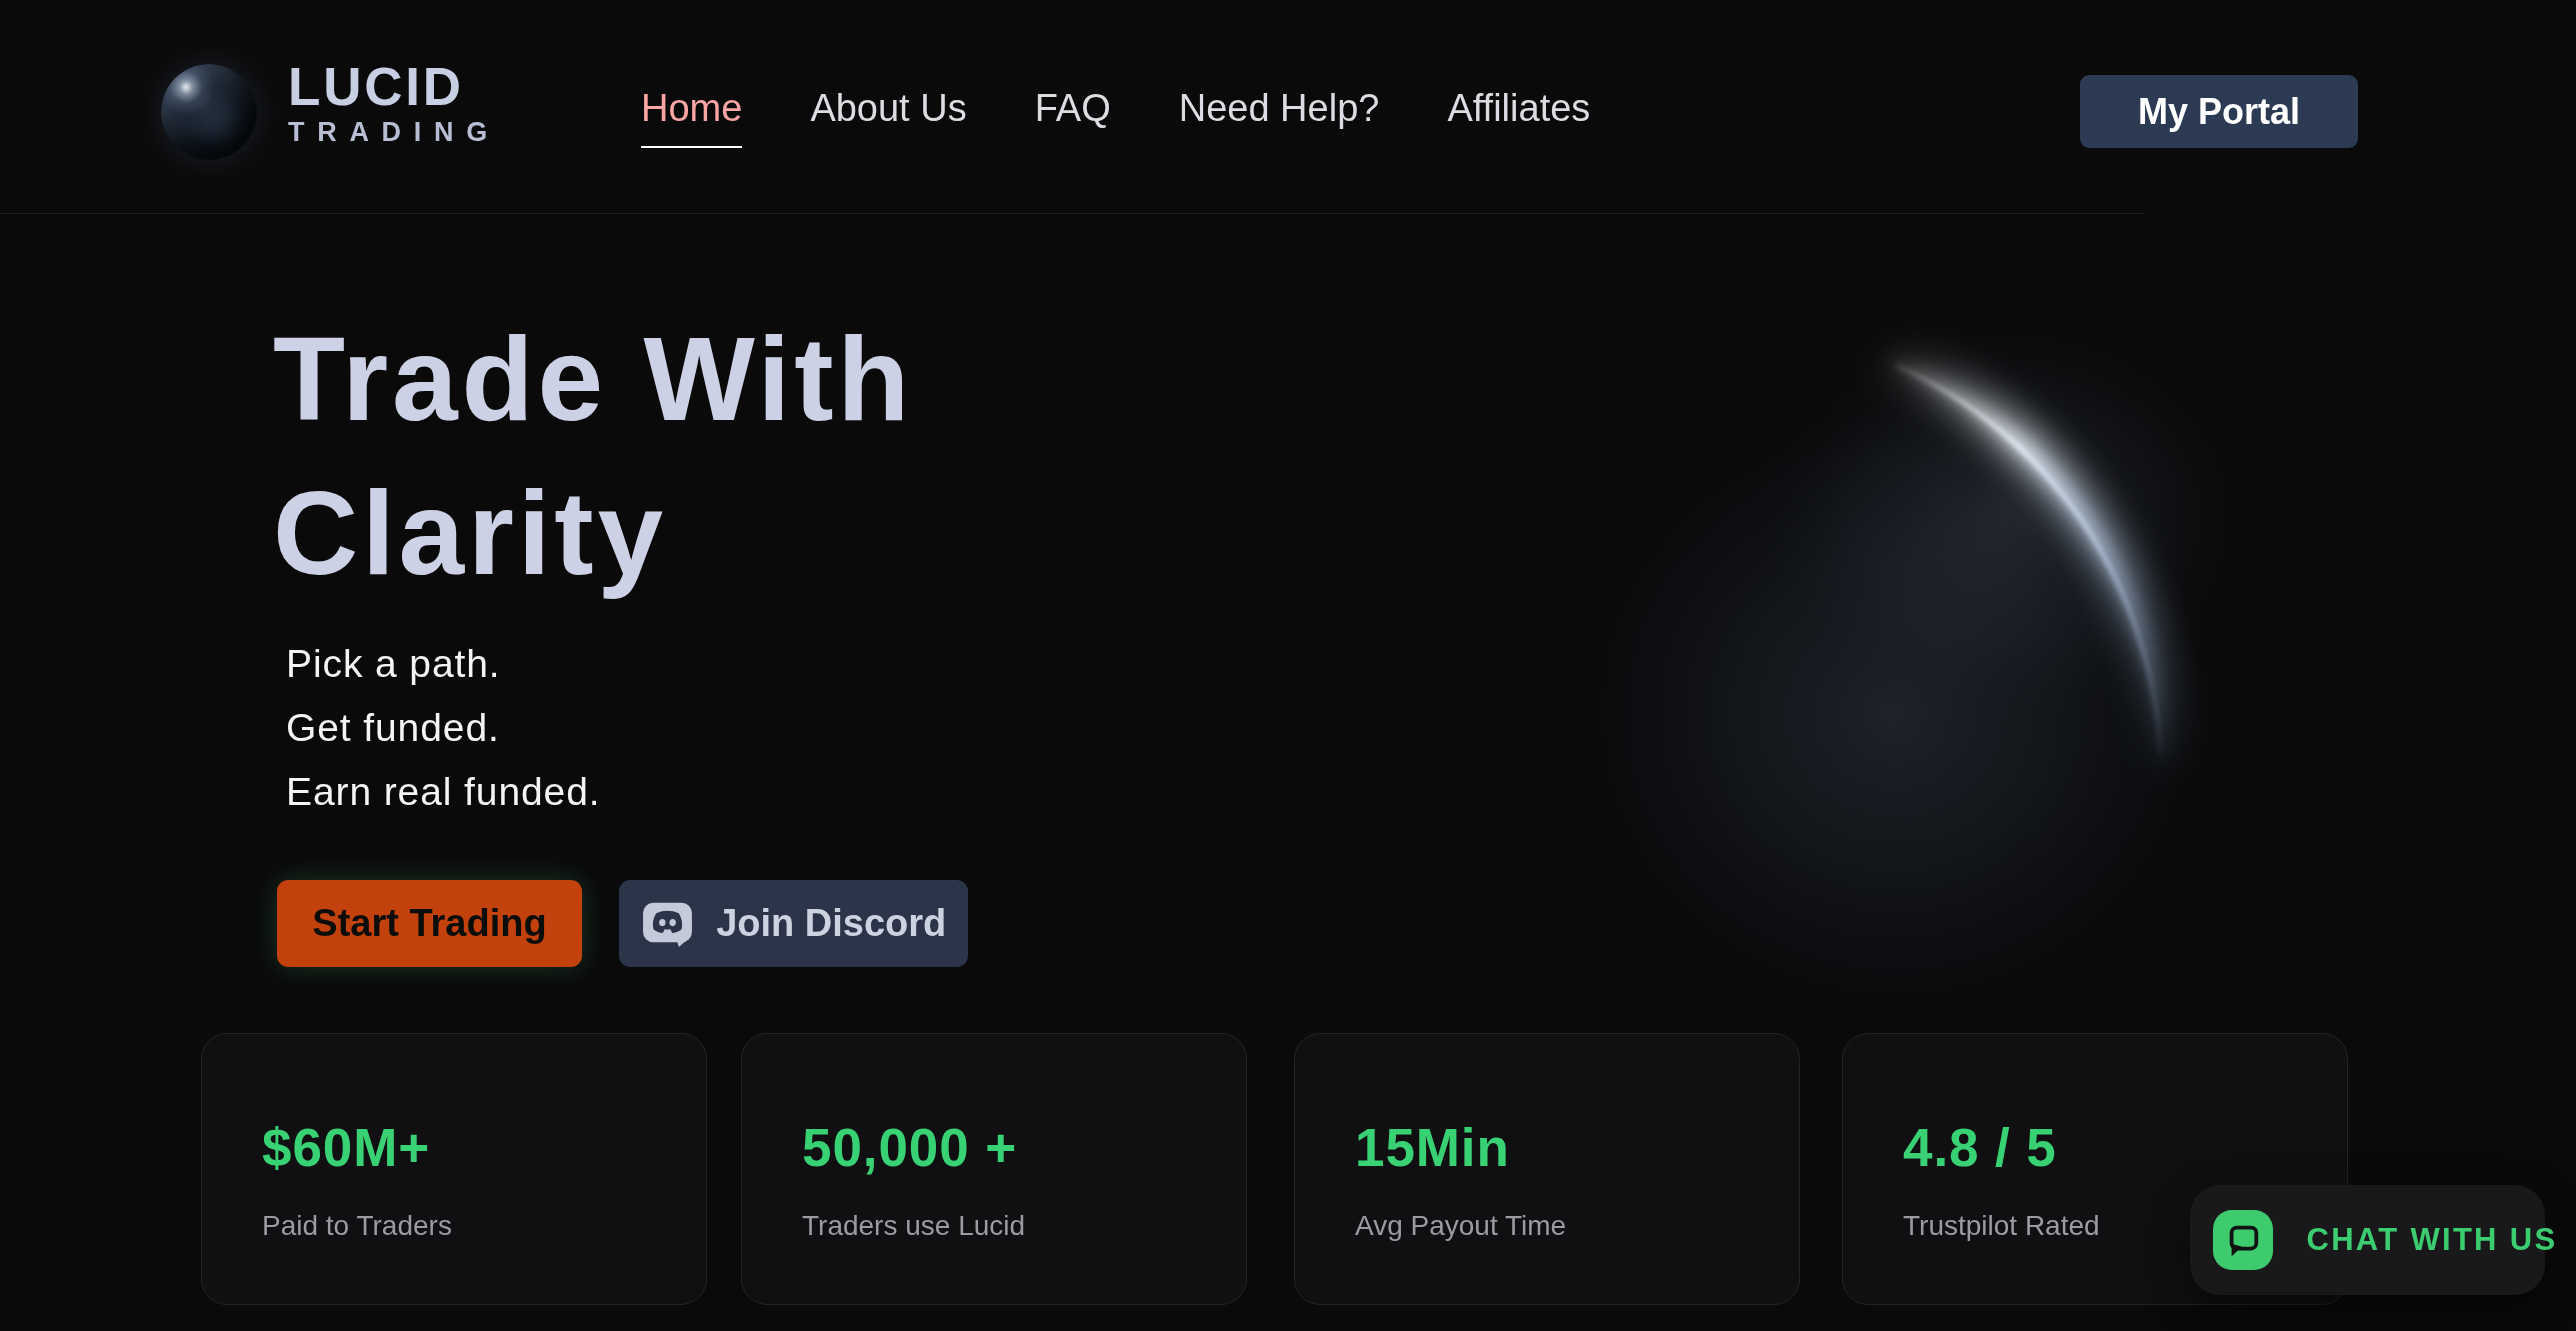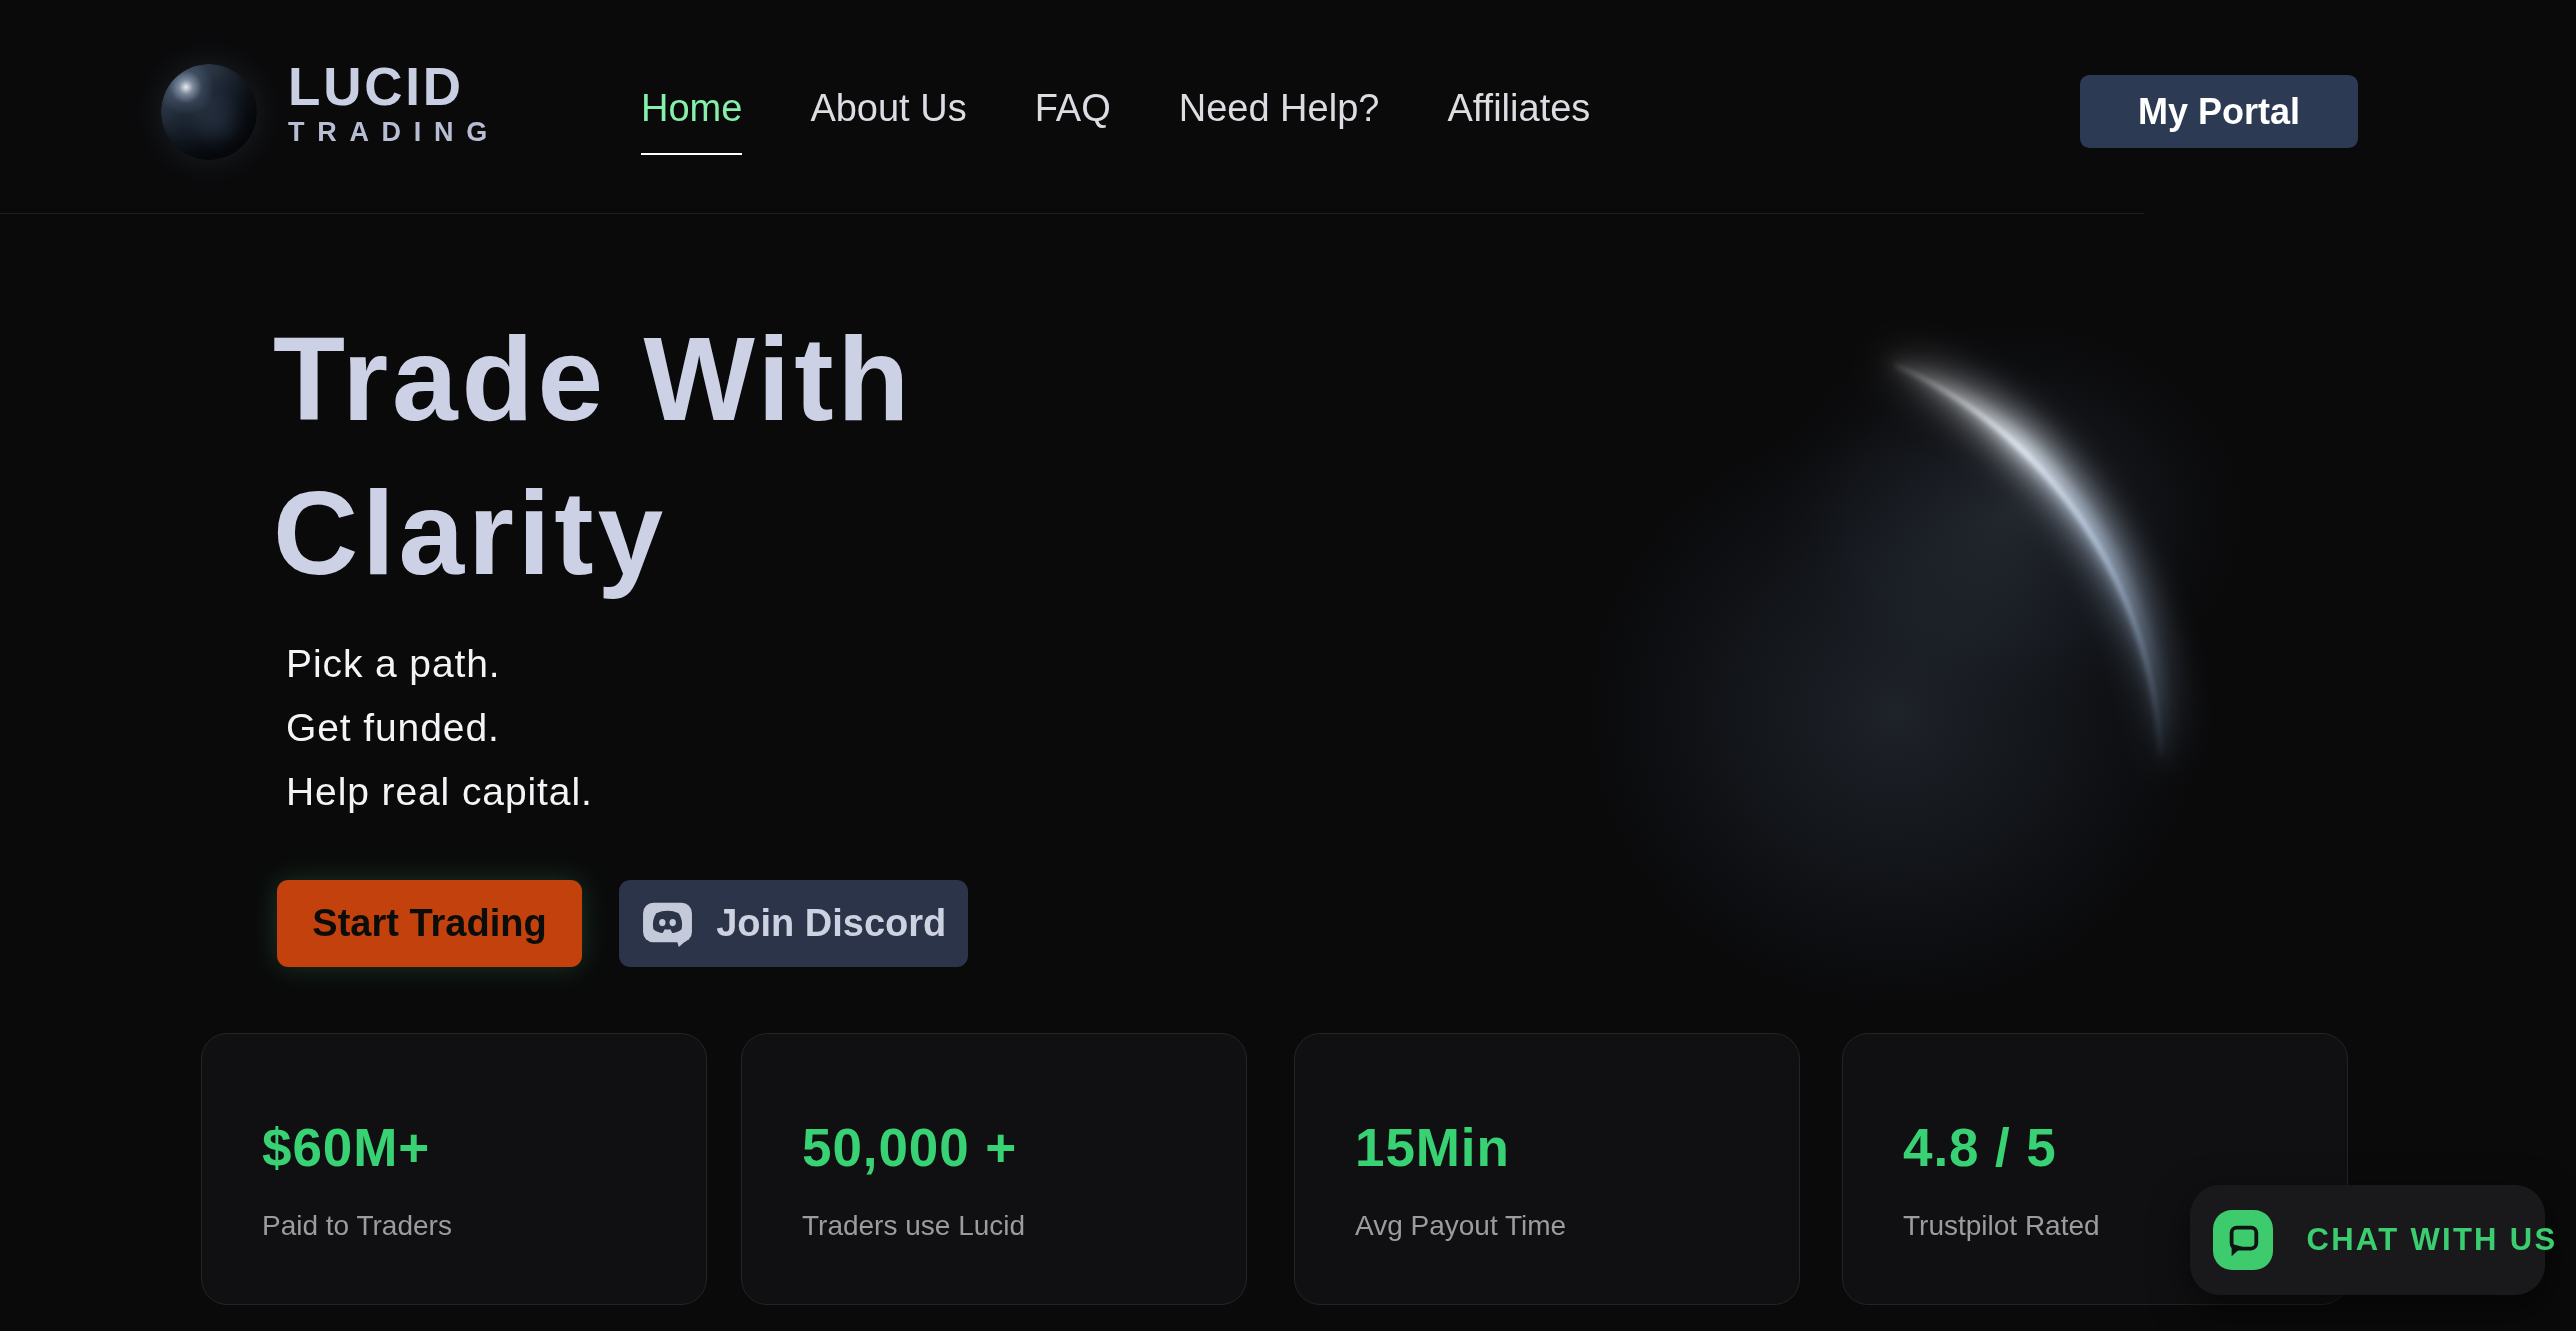--- a/index.html
+++ b/index.html
@@ -18,21 +18,21 @@
       radial-gradient(circle at 45% 42%, #26303f 0%, #1b2430 35%, #121a24 60%, #0b1018 85%);
     box-shadow: inset -13px -15px 26px rgba(0,0,0,0.85),
                 inset 7.5px 9.4px 20.6px rgba(150,180,220,0.28),
                 0 0 36px rgba(170,195,235,0.12);}
   .logo-text{ margin-left:132px; }
   .logo-line1{ font-size:53px; font-weight:bold; color:#c9cfe2; letter-spacing:2.8px; line-height:53px; }
   .logo-line2{ font-size:27px; font-weight:bold; color:#b7bdd2; letter-spacing:12.7px; line-height:34px; margin-top:1.9px;}
 
   .nav{ position:absolute; left:641px; top:88px; display:flex; align-items:flex-start; gap:68px; }
   .nav a{ font-size:38px; line-height:41px; color:#dcdce2; text-decoration:none; white-space:nowrap; }
-  .nav a.active{ color:#86efac; border-bottom:2.8px solid #ffffff; padding-bottom:24px; }
+  .nav a.active{ color:#fca5a5; border-bottom:2.8px solid #ffffff; padding-bottom:17px; }
 
   .hbtn{ position:absolute; top:75px; height:73px; border:none; border-radius:9.4px;
          background:#2c3a54; color:#ffffff; font-family:inherit; font-weight:bold; font-size:36px;
          cursor:pointer; }
   .hbtn.get-started{ left:1694px; width:310px; }
   .hbtn.my-portal{ left:2080px; width:278px; }
 
   
   .hero-glow{ position:absolute; left:1454px; top:225px; width:1126px; height:1032px; z-index:0; pointer-events:none;}
   .hero-title{ position:absolute; left:273px; top:302px; font-size:118px; font-weight:bold;
@@ -126,21 +126,21 @@
   </div>
 
   <h1 class="hero-title">
     <span>Trade With</span><br>
     <span>Clarity</span>
   </h1>
 
   <div class="hero-tagline">
     <div>Pick a path.</div>
     <div>Get funded.</div>
-    <div>Help real capital.</div>
+    <div>Earn real funded.</div>
   </div>
 
   <div class="cta-row">
     <button class="btn-primary">Start Trading</button>
     <button class="btn-secondary">
       <svg width="53" height="47" viewBox="0 0 56 50">
         <rect x="2" y="3" width="52" height="42" rx="11" fill="#c5cada"></rect>
         <path d="M 38 43 L 48 43 L 40 50 Z" fill="#c5cada"></path>
         <path d="M 16 14 Q 28 9 40 14 Q 45 22 43 31 Q 38 35 33 35 L 31 31 Q 28 32 25 31 L 23 35 Q 18 35 13 31 Q 11 22 16 14 Z" fill="#2b3448"></path>
         <ellipse cx="22.5" cy="24" rx="3.4" ry="3.8" fill="#c5cada"></ellipse>

